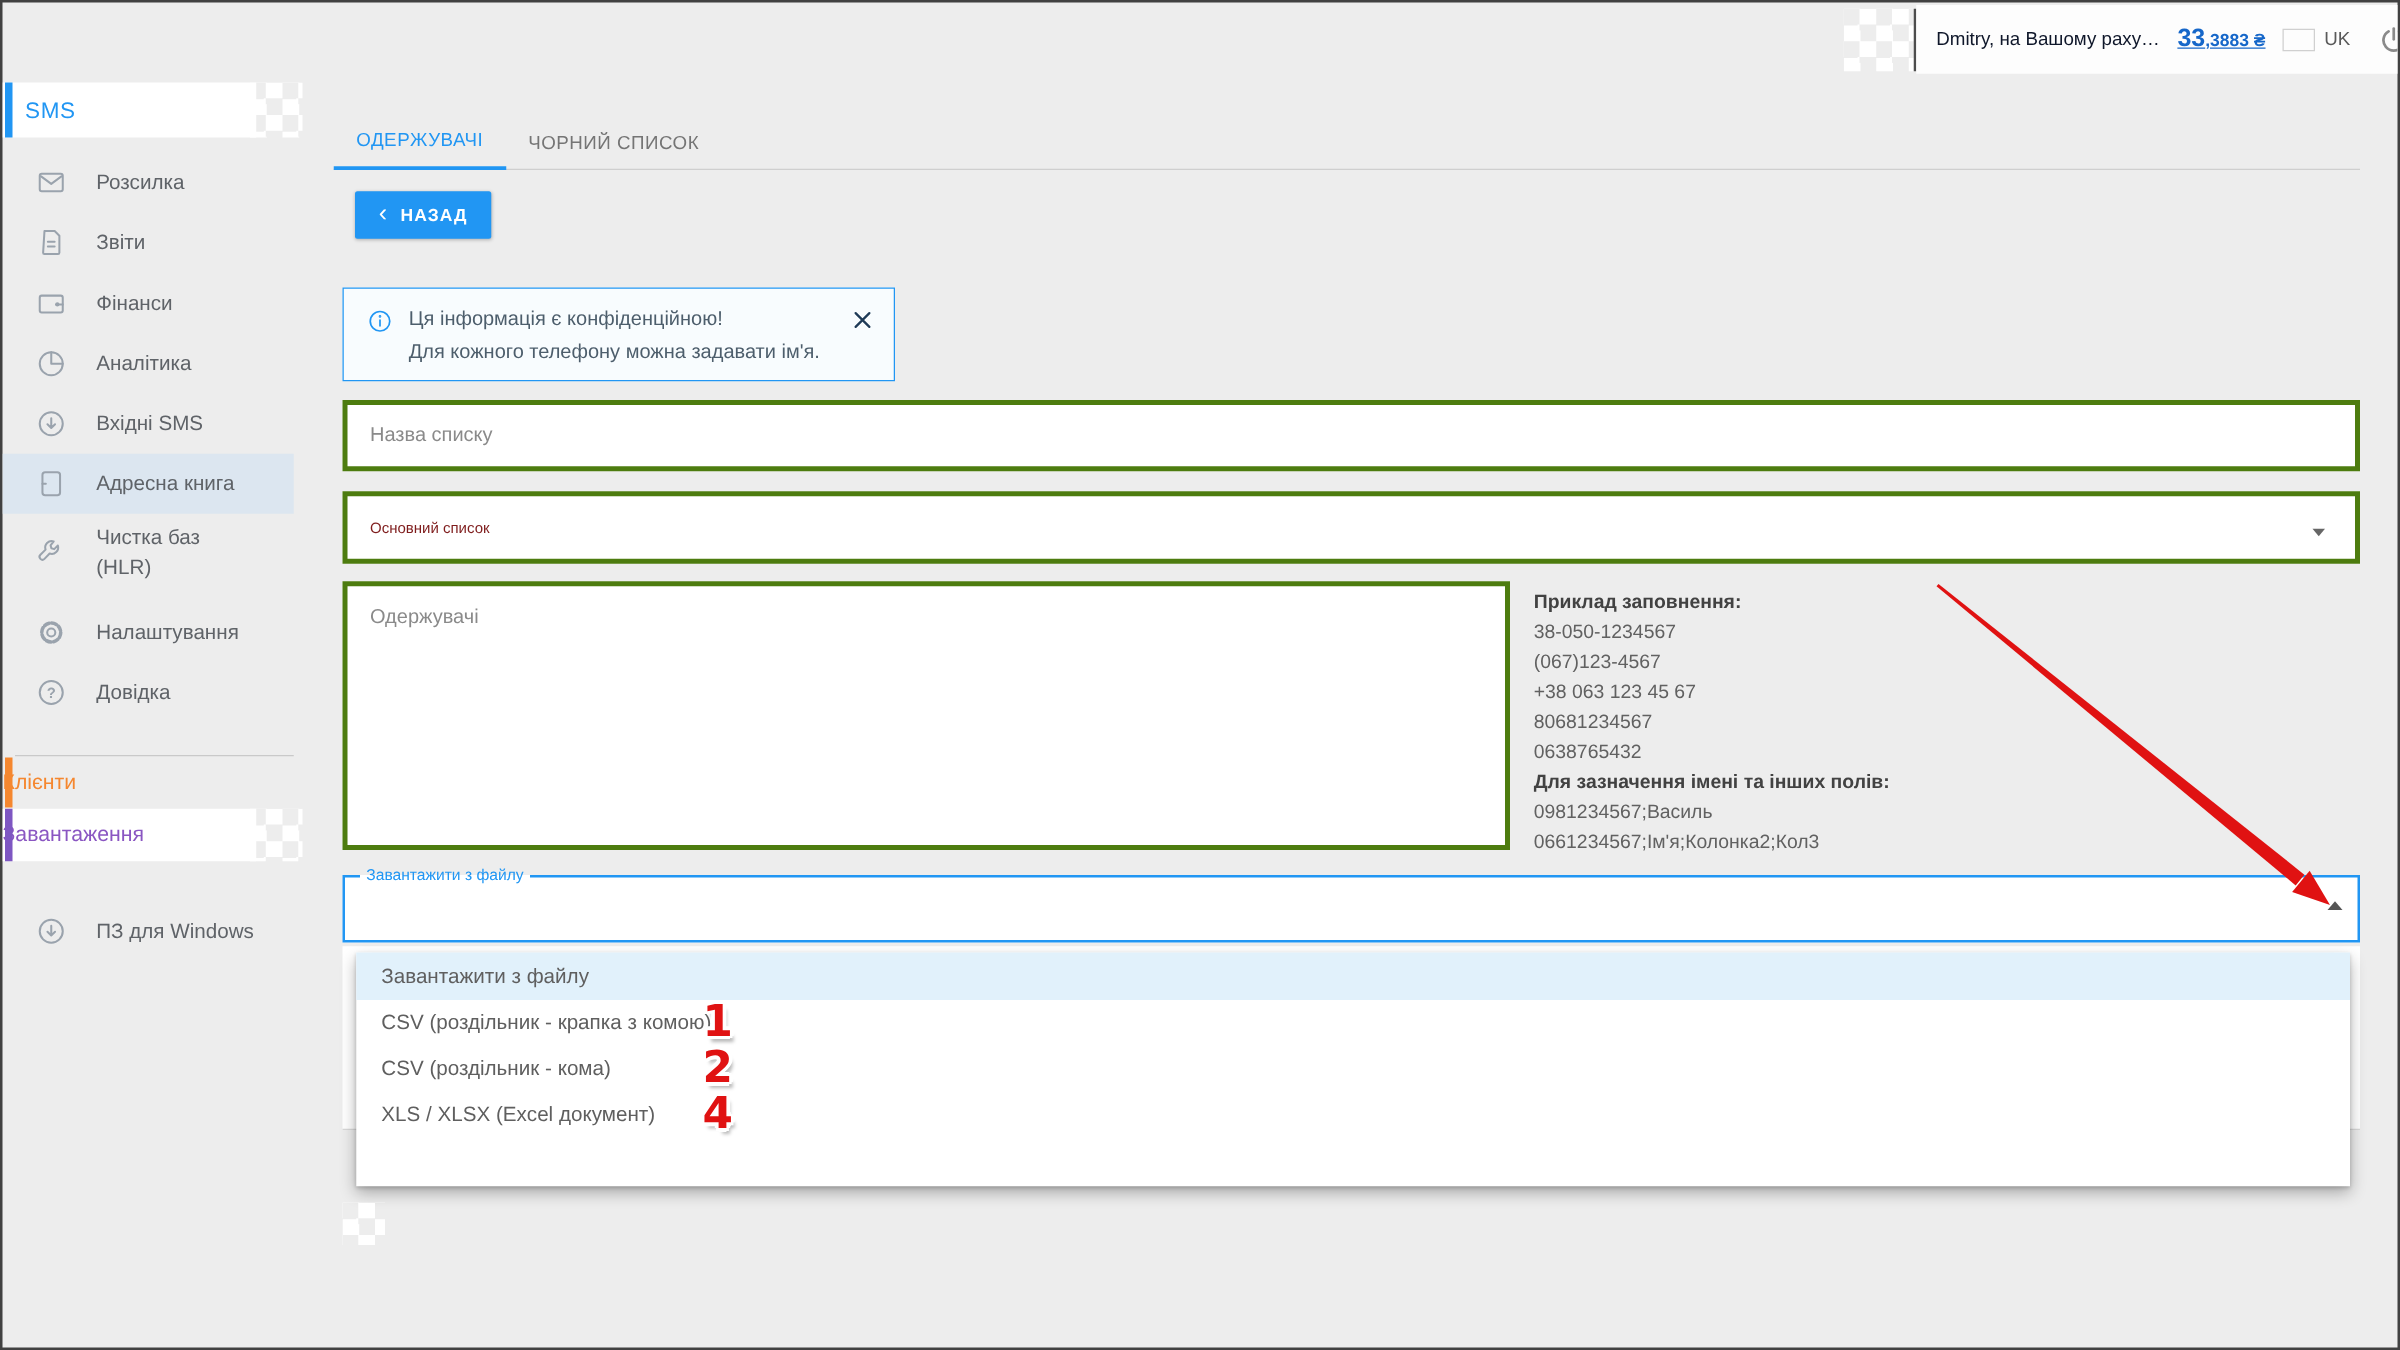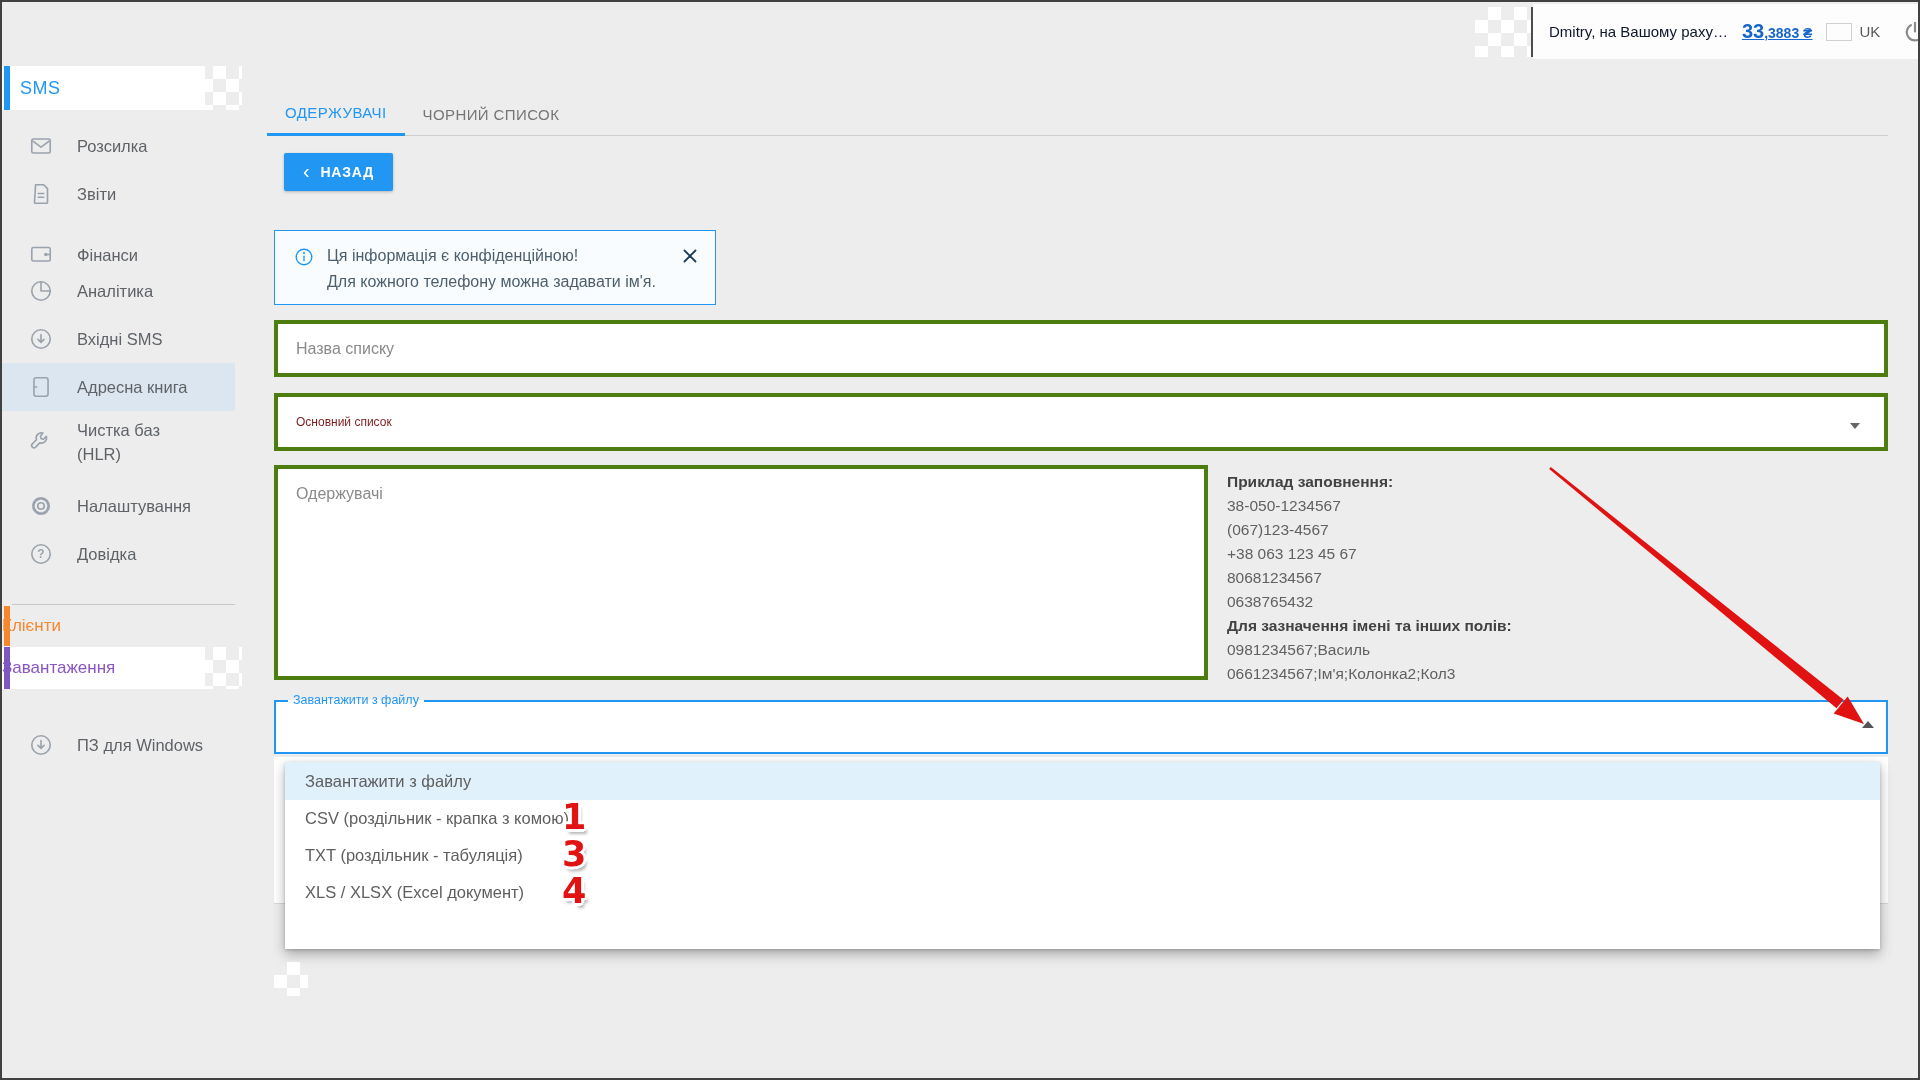--- a/index.html
+++ b/index.html
@@ -120,21 +120,21 @@
       </svg>
     <span class="side-label">Розсилка</span>
   </div>
   <div class="abs side-item" style="top:168px;">
     <svg class="icon side-icon" viewBox="0 0 24 24">
         <path d="M7 3.5 h7.5 l3.5 3.5 v12.5 a1 1 0 0 1 -1 1 h-10 a1 1 0 0 1 -1 -1 z"></path>
         <path d="M9.5 11.5 h5 M9.5 15 h5"></path>
       </svg>
     <span class="side-label">Звіти</span>
   </div>
-  <div class="abs side-item" style="top:217px;align-items:flex-end;">
+  <div class="abs side-item" style="top:217px;">
     <svg class="icon side-icon" viewBox="0 0 24 24">
         <rect x="3.5" y="6" width="17" height="12.5" rx="1.5"></rect>
         <path d="M15.5 12.5 h5"></path>
         <circle cx="16.5" cy="12.5" r="0.8"></circle>
       </svg>
     <span class="side-label">Фінанси</span>
   </div>
   <div class="abs side-item" style="top:265px;">
     <svg class="icon side-icon" viewBox="0 0 24 24">
         <circle cx="12" cy="12" r="8.5"></circle>
@@ -250,22 +250,22 @@
 
   <div class="abs menu">
     <div class="menu-row hl">
       <span>Завантажити з файлу</span>
     </div>
     <div class="menu-row">
       <span>CSV (роздільник - крапка з комою)</span>
       <span class="badge">1</span>
     </div>
     <div class="menu-row">
-      <span>TXT (роздільник - табуляція)</span>
-      <span class="badge">3</span>
+      <span>CSV (роздільник - кома)</span>
+      <span class="badge">2</span>
     </div>
     <div class="menu-row">
       <span>XLS / XLSX (Excel документ)</span>
       <span class="badge">4</span>
     </div>
   </div>
 
   <svg class="abs arrow-svg" viewBox="0 0 420 320">
     <polygon points="48.8,25.1 47.2,26.9 334.5,266.3 341.5,257.7" fill="#e01212"></polygon>
     <polygon points="362,282 331.7,271.5 345.7,254.5" fill="#e01212"></polygon>

